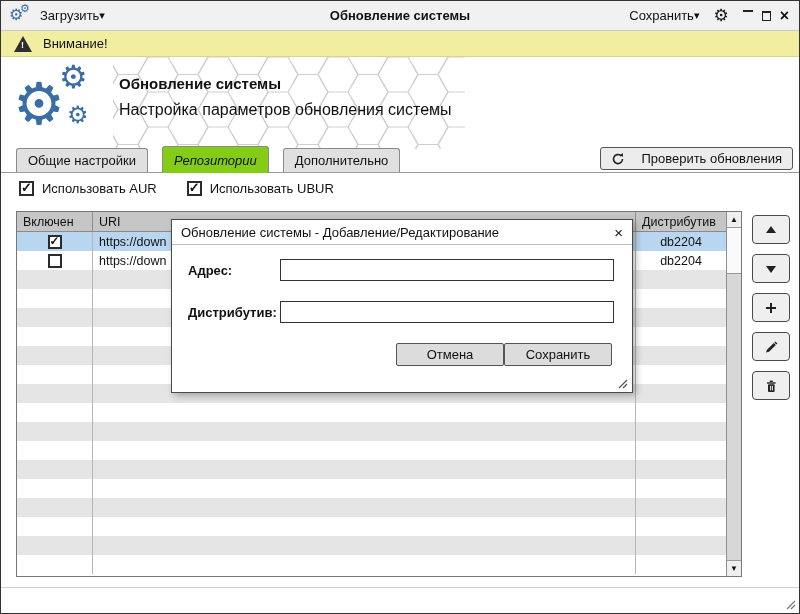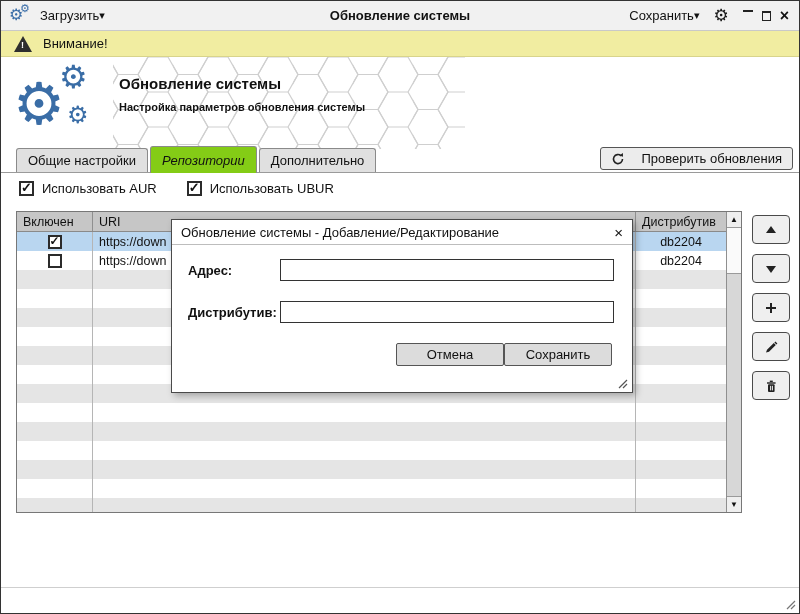--- a/index.html
+++ b/index.html
@@ -39,46 +39,46 @@
 
   
   .header { position:absolute; top:56px; left:0; right:0; height:90px; background:#fff; }
   .hexes { position:absolute; left:112px; top:0; z-index:0; }
   .logo { position:absolute; left:12px; top:4px; width:100px; height:84px; z-index:1; }
   .logo .g1 { position:absolute; left:0;  top:14px; font-size:58px; line-height:58px; color:#3a6da6; }
   .logo .g2 { position:absolute; left:46px; top:0;  font-size:32px; line-height:32px; color:#3a6da6; }
   .logo .g3 { position:absolute; left:54px; top:42px; font-size:24px; line-height:24px; color:#3a6da6; }
   .header-text { position:absolute; left:118px; top:18px; z-index:1; }
   .h-title { font-size:15px; font-weight:bold; margin-bottom:9px; }
-  .h-sub { font-size:11px; font-weight:bold; }
+  .h-sub { font-size:16px; font-weight:normal; }
 
   
   .tabrow { position:absolute; top:145px; left:0; right:0; height:27px;
             border-bottom:1px solid #9a9a9a; display:flex; align-items:flex-end;
             padding-left:15px; }
   .tab { height:24px; display:flex; align-items:center; padding:0 11px;
          border:1px solid #8a8a8a; border-bottom:none; background:#e0e0e0;
-         font-size:13px; margin-right:2px; border-radius:3px 3px 0 0; cursor:default; }
+         font-size:13px; margin-right:14px; border-radius:3px 3px 0 0; cursor:default; }
   .tab.active { background:#84cc16; height:27px; margin-bottom:-1px;font-style:italic; }
   .check-btn { position:absolute; right:6px; top:1px; height:23px; border:1px solid #555;
                background:#ececec; border-radius:3px; display:flex; align-items:center;
                gap:16px; padding:0 10px; font-size:13px; cursor:default;margin-left:8px; }
 
   
   .optrow { position:absolute; top:180px; left:18px; display:flex; gap:30px; }
   .opt { display:flex; align-items:center; gap:8px; font-size:13px; cursor:default; }
   .cb { width:15px; height:15px; border:2px solid #2b2b2b; background:#fff;
         display:flex; align-items:center; justify-content:center; }
   .cb .mark { font-size:13px; font-weight:bold; visibility:hidden; margin-top:-2px; }
   .cb.on .mark { visibility:visible; }
   .cb.small { width:14px; height:14px; }
   .cb.small .mark { font-size:12px; }
 
   
-  .table { position:absolute; left:15px; top:210px; width:726px; height:302px;
+  .table { position:absolute; left:15px; top:210px; width:726px; height:366px;
            border:1px solid #777; background:#fff; }
   .tgrid { position:absolute; left:0; top:0; right:15px; bottom:0; display:flex;
            flex-direction:column; }
   .thead { display:flex; height:20px; background:#c6c6c6; border-bottom:1px solid #8a8a8a;
            font-size:12.5px; flex:none; }
   .thead .hc { display:flex; align-items:center; padding-left:6px; }
   .thead .c1 { width:76px; border-right:1px solid #8f8f8f; }
   .thead .c2 { flex:1; border-right:1px solid #8f8f8f; }
   .thead .c3 { width:90px; }
   .tbody { flex:1; overflow:hidden; }

